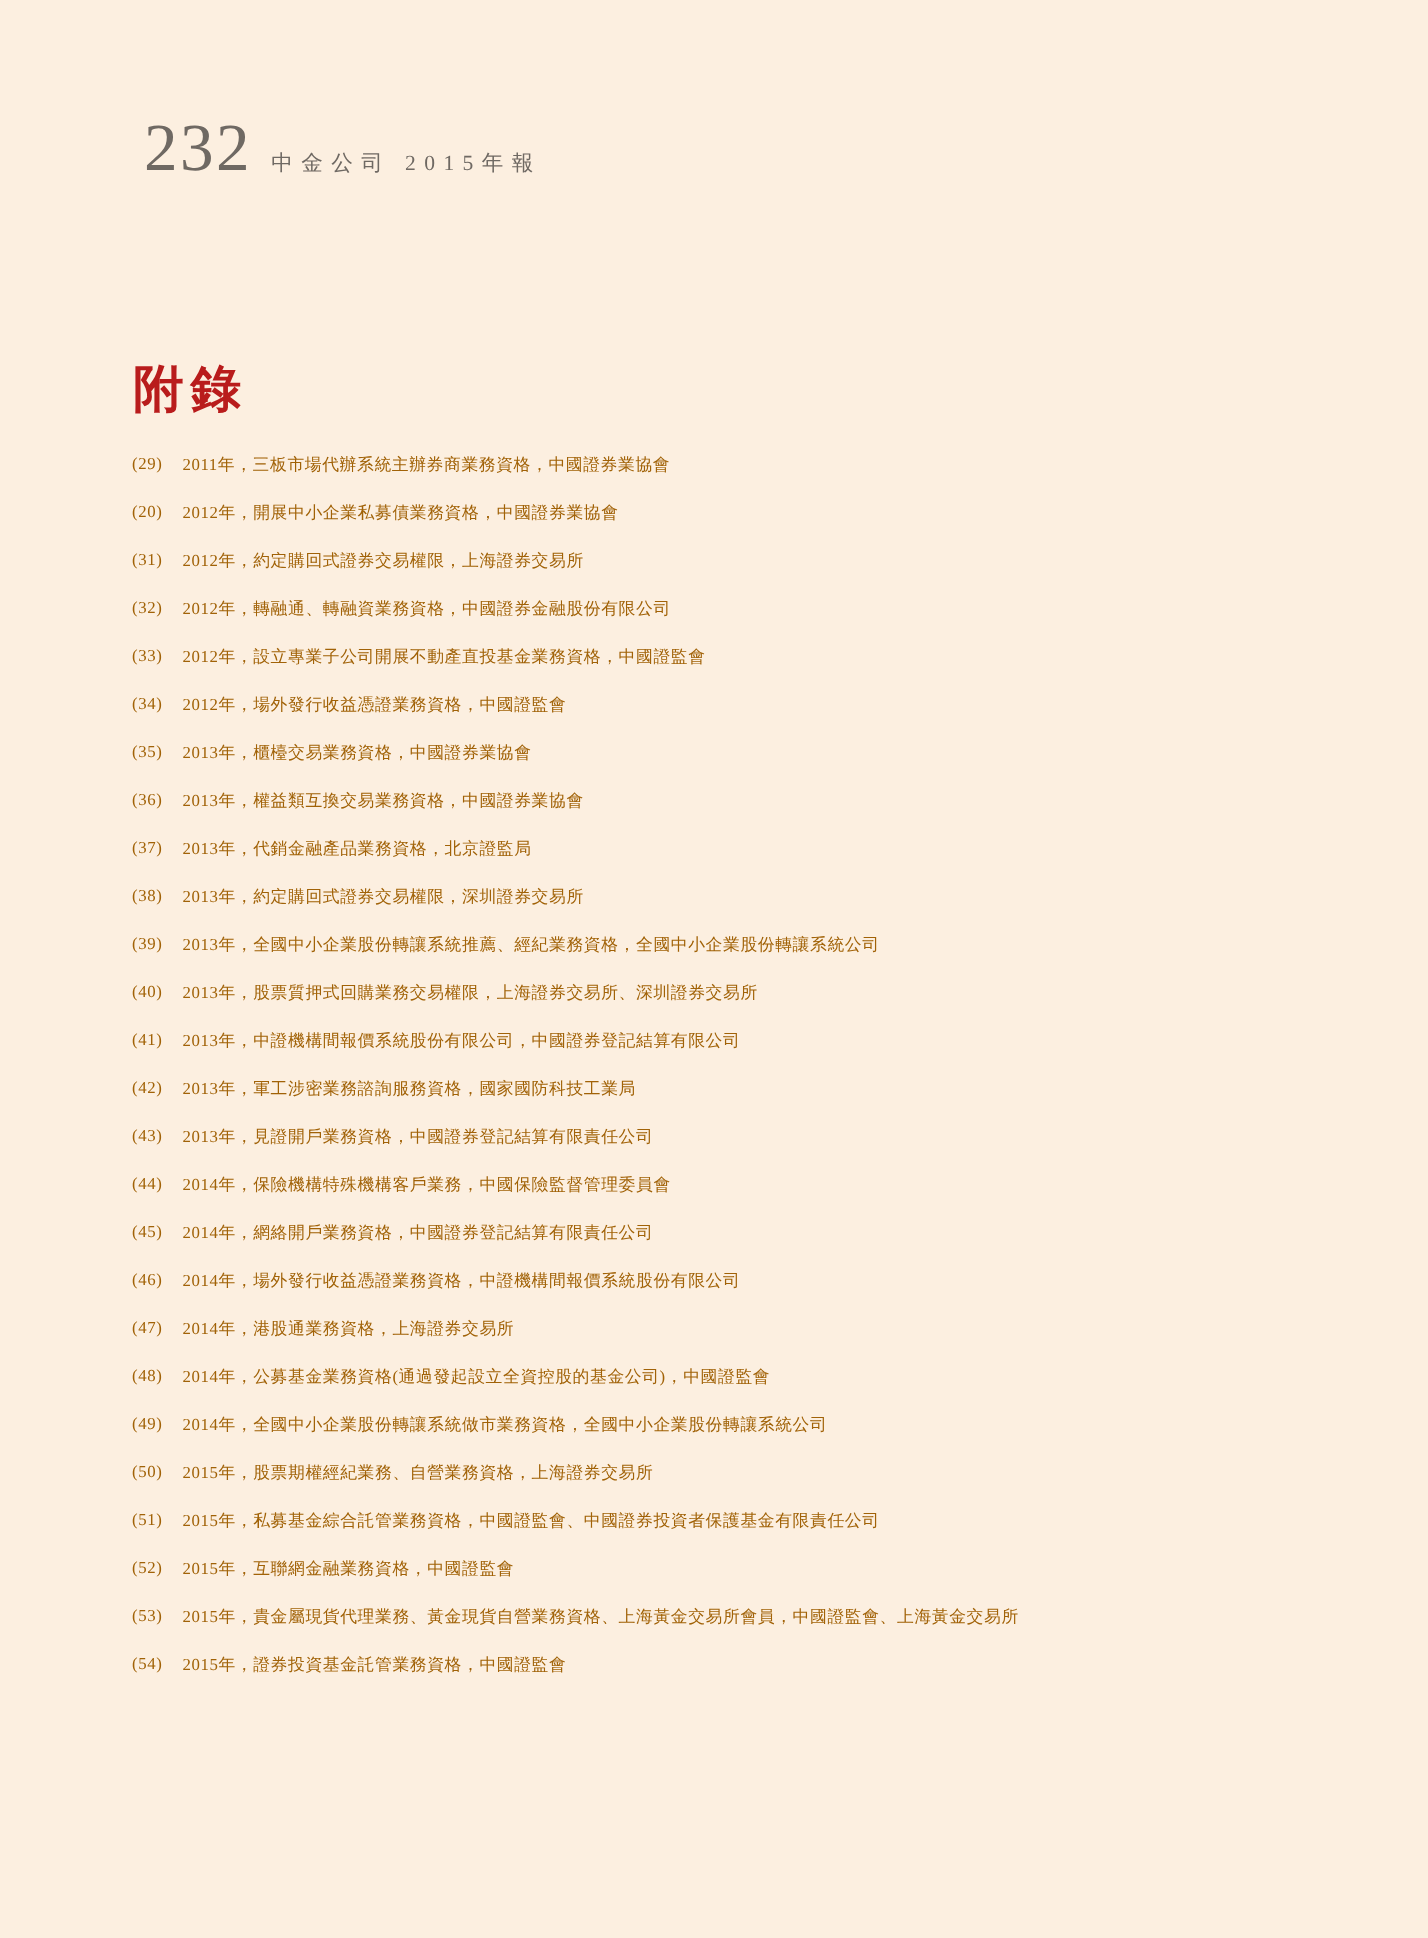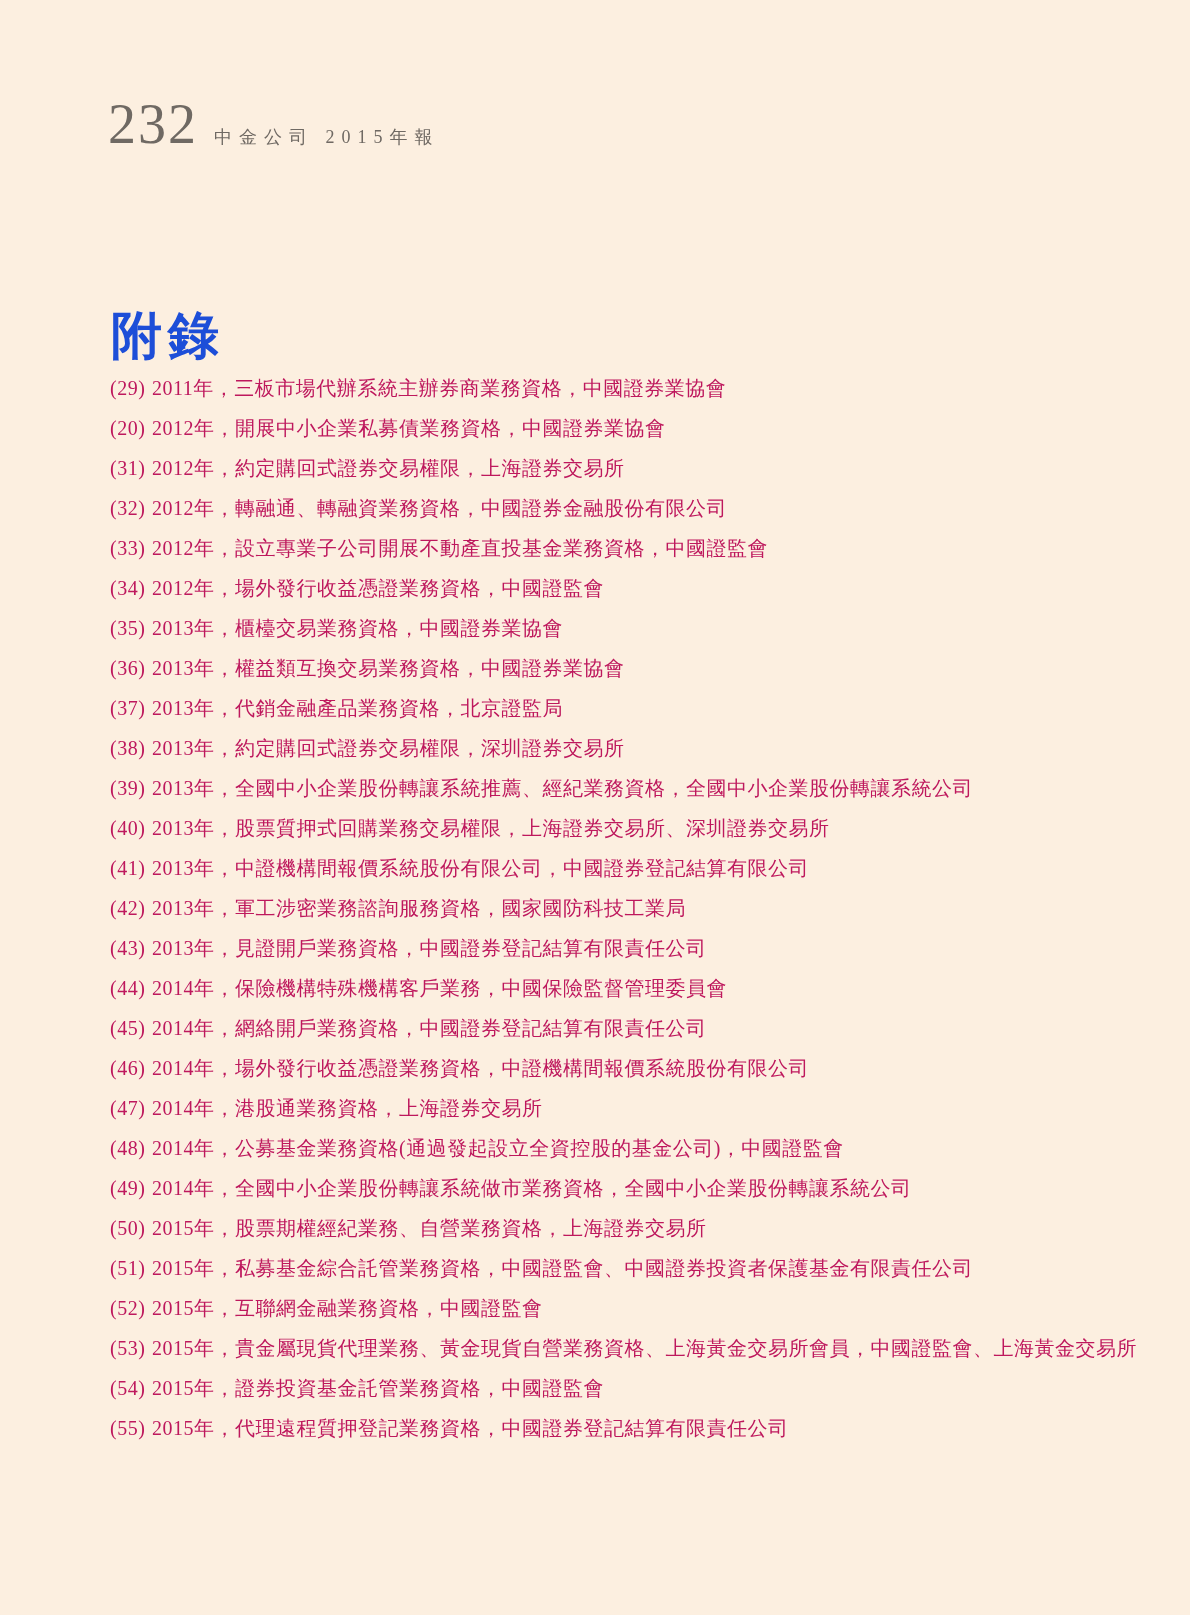--- a/index.html
+++ b/index.html
@@ -11,21 +11,21 @@
     position: relative;
     width: 1190px;
     height: 1615px;
     background: #fcefe0;
     font-family: "Liberation Serif", "DejaVu Serif", serif;
     color: #3e3a34;
     overflow: hidden;
   }
   .page-header {
     position: absolute;
-    left: 108px;
+    left: 120px;
     top: 96px;
     display: flex;
     align-items: baseline;
     gap: 16px;
     color: #6f6963;
   }
   .page-number {
     font-size: 56px;
     line-height: 1;
     font-weight: 400;
@@ -33,43 +33,43 @@
   }
   .doc-title {
     font-size: 18px;
     letter-spacing: 7px;
     font-weight: 400;
   }
   .section-title {
     position: absolute;
     left: 111px;
     top: 272px;
-    font-size: 51px;
+    font-size: 42px;
     font-weight: 700;
     letter-spacing: 6px;
-    color: #1d4ed8;
+    color: #b91c1c;
     line-height: 1.2;
   }
   .appendix-list {
     position: absolute;
     left: 0;
     top: 368px;
     margin: 0;
     padding: 0 40px 0 110px;
     list-style: none;
     width: 1150px;
     box-sizing: border-box;
   }
   .appendix-list li {
     display: flex;
     align-items: center;
     height: 40px;
-    font-size: 20px;
+    font-size: 14px;
     white-space: nowrap;
-    color: #be185d;
+    color: #a16207;
   }
   .appendix-list .num {
     flex: 0 0 42px;
     letter-spacing: 0.5px;
   }
   .appendix-list .txt {
     flex: 1 1 auto;
     letter-spacing: 0.5px;
   }
 </style>
@@ -209,19 +209,15 @@
     <li>
       <span class="num">(53)</span>
       <span class="txt">2015年，貴金屬現貨代理業務、黃金現貨自營業務資格、上海黃金交易所會員，中國證監會、上海黃金交易所</span>
     </li>
 
     <li>
       <span class="num">(54)</span>
       <span class="txt">2015年，證券投資基金託管業務資格，中國證監會</span>
     </li>
 
-    <li>
-      <span class="num">(55)</span>
-      <span class="txt">2015年，代理遠程質押登記業務資格，中國證券登記結算有限責任公司</span>
-    </li>
   </ol>
 
 </div>
 
 </body></html>

